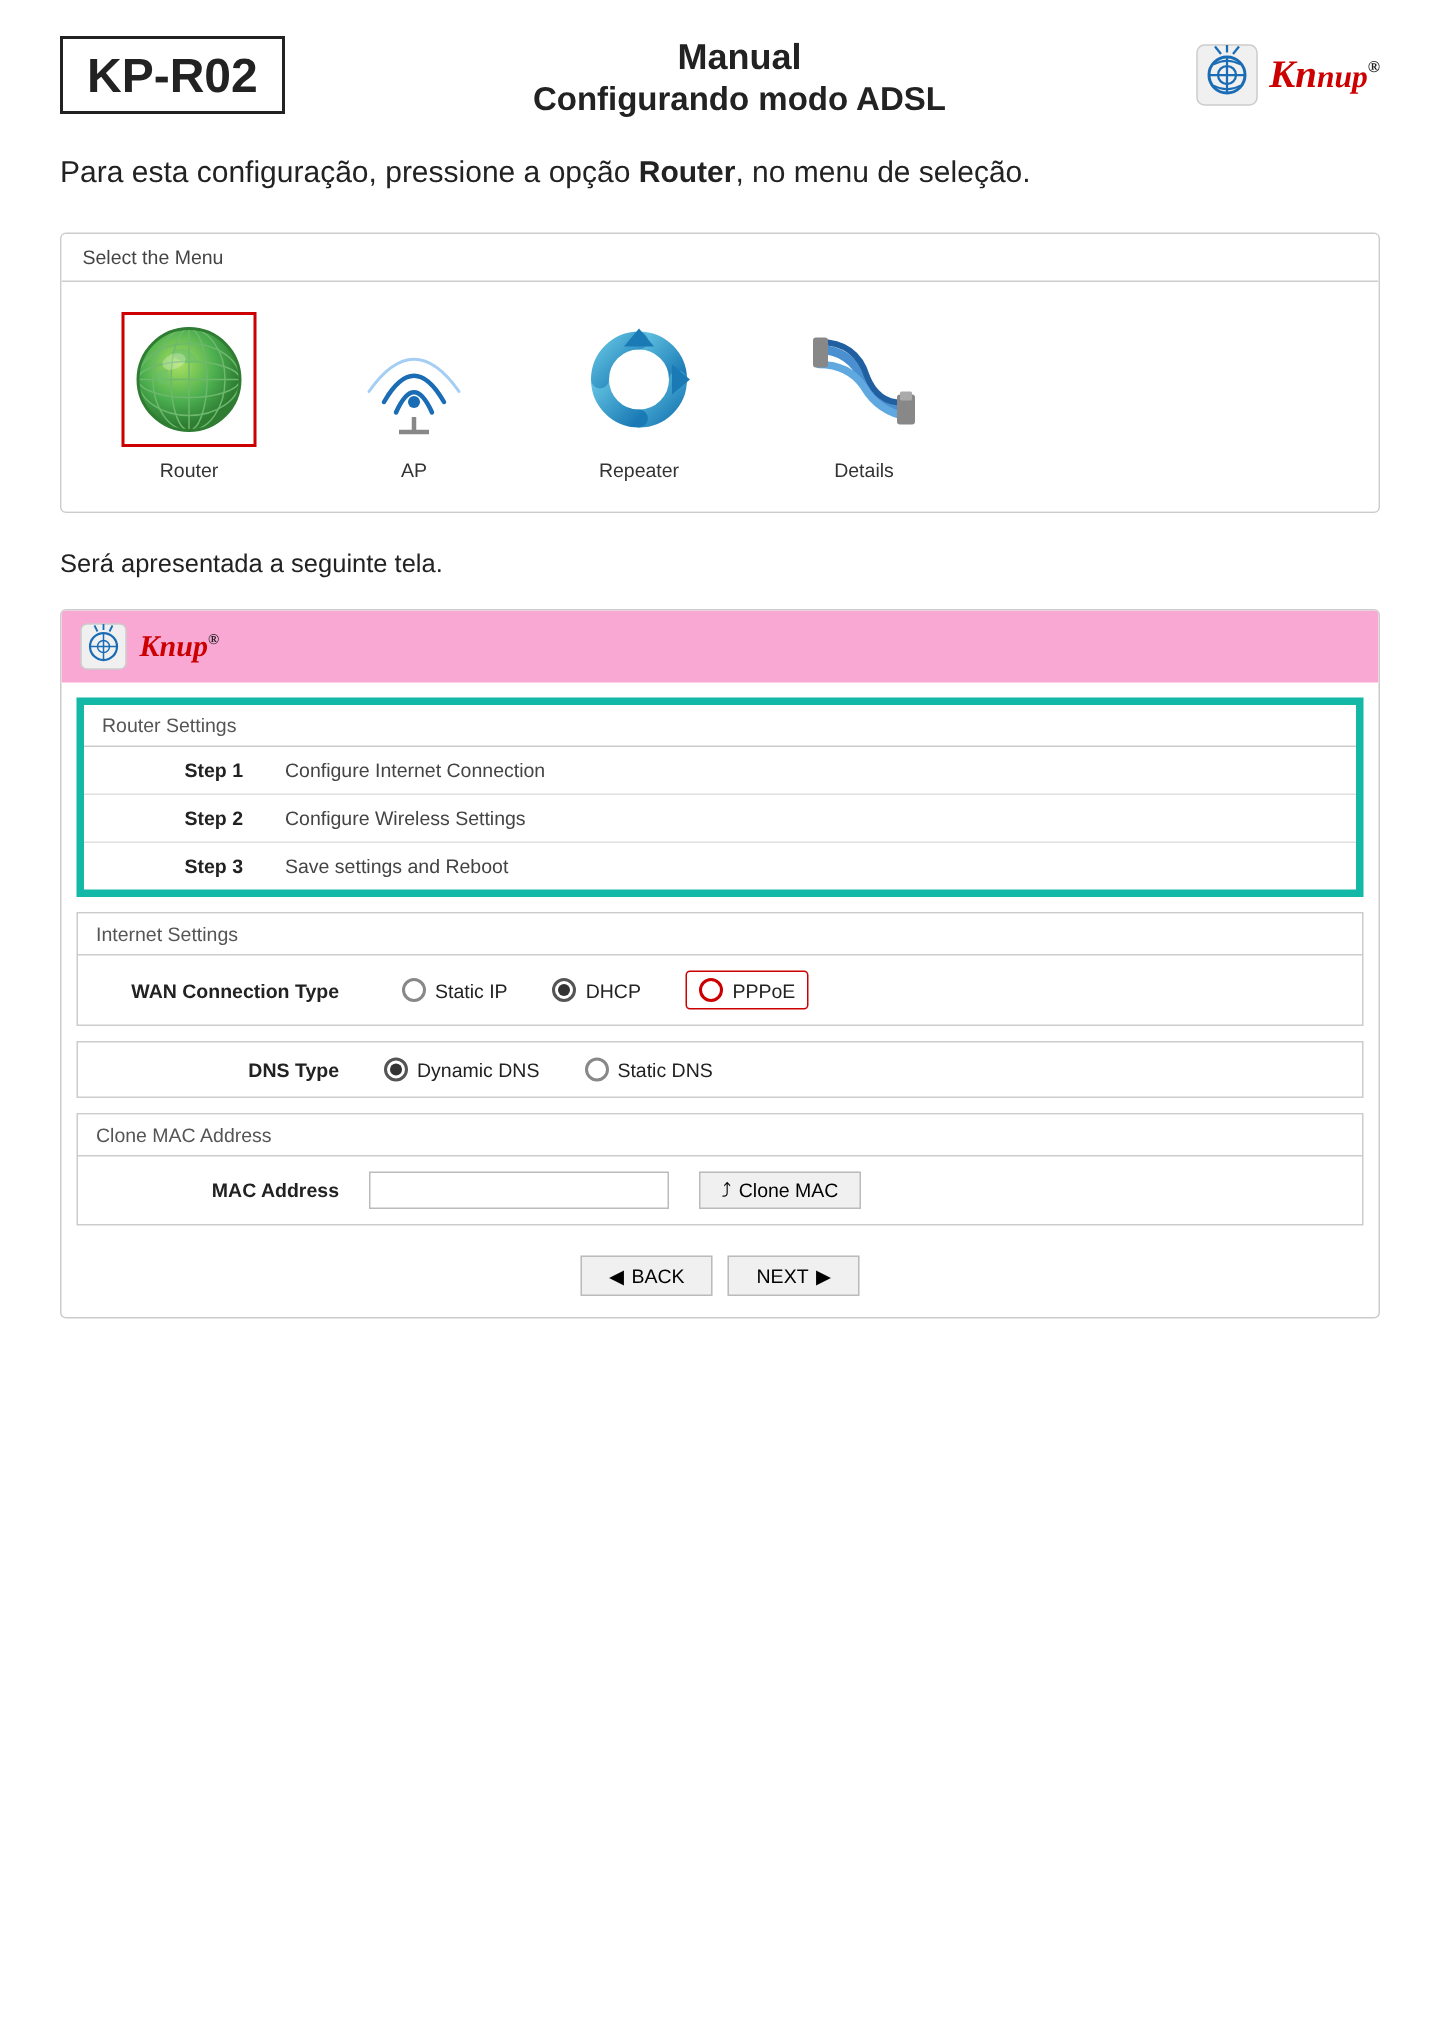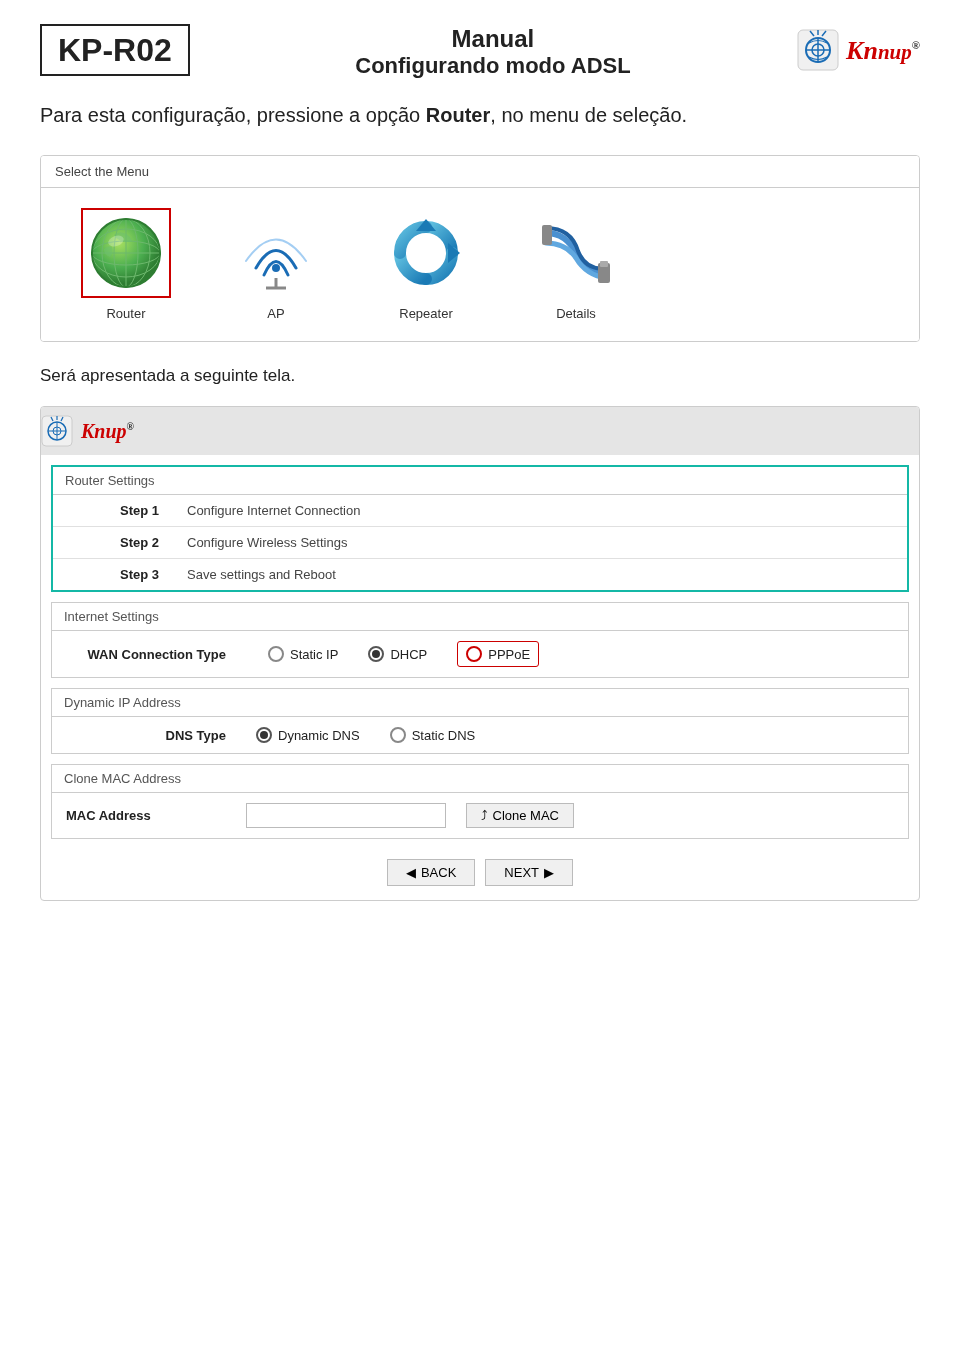--- a/index.html
+++ b/index.html
@@ -121,42 +121,42 @@
     }
 
     
     .device-panel {
       border: 1px solid #ccc;
       border-radius: 4px;
       overflow: hidden;
       margin-bottom: 10px;
     }
     .device-header {
-      background: #e5e5e5;
-      padding: 8px 0;
+      background: #f9a8d4;
+      padding: 8px 12px;
       display: flex;
       align-items: center;
       gap: 8px;
     }
     .device-logo-icon {
       width: 32px;
       height: 32px;
     }
     .device-logo-text {
       font-size: 20px;
       font-weight: bold;
       font-style: italic;
       font-family: Georgia, serif;
       color: #222;
     }
     .device-logo-text span { color: #cc0000; }
 
     
     .settings-section {
-      border: 2px solid #14b8a6;
+      border: 5px solid #14b8a6;
       border-radius: 0;
       margin: 10px;
       overflow: hidden;
     }
     .settings-section-header {
       padding: 6px 12px;
       font-size: 13px;
       color: #555;
       background: #fff;
       border-bottom: 1px solid #ccc;
@@ -296,20 +296,21 @@
     .mac-row {
       display: flex;
       align-items: center;
       padding: 10px 14px;
       gap: 20px;
     }
     .mac-label {
       font-weight: bold;
       font-size: 13px;
       min-width: 160px;
+      text-align: right;
     }
     .mac-input {
       border: 1px solid #bbb;
       padding: 4px 8px;
       width: 200px;
       font-size: 13px;
     }
     .clone-btn {
       border: 1px solid #bbb;
       background: #f0f0f0;
@@ -534,21 +535,20 @@
 
         <div class="radio-item pppoe-item">
           <div class="radio-circle"></div>
           <span>PPPoE</span>
         </div>
       </div>
     </div>
   </div>
 
   <div class="dns-section">
-    <div class="dns-header">Dynamic IP Address</div>
     <div class="dns-row">
       <div class="dns-label">DNS Type</div>
       <div class="radio-group">
 
         <div class="radio-item">
           <div class="radio-circle checked"></div>
           <span>Dynamic DNS</span>
         </div>
 
         <div class="radio-item">

